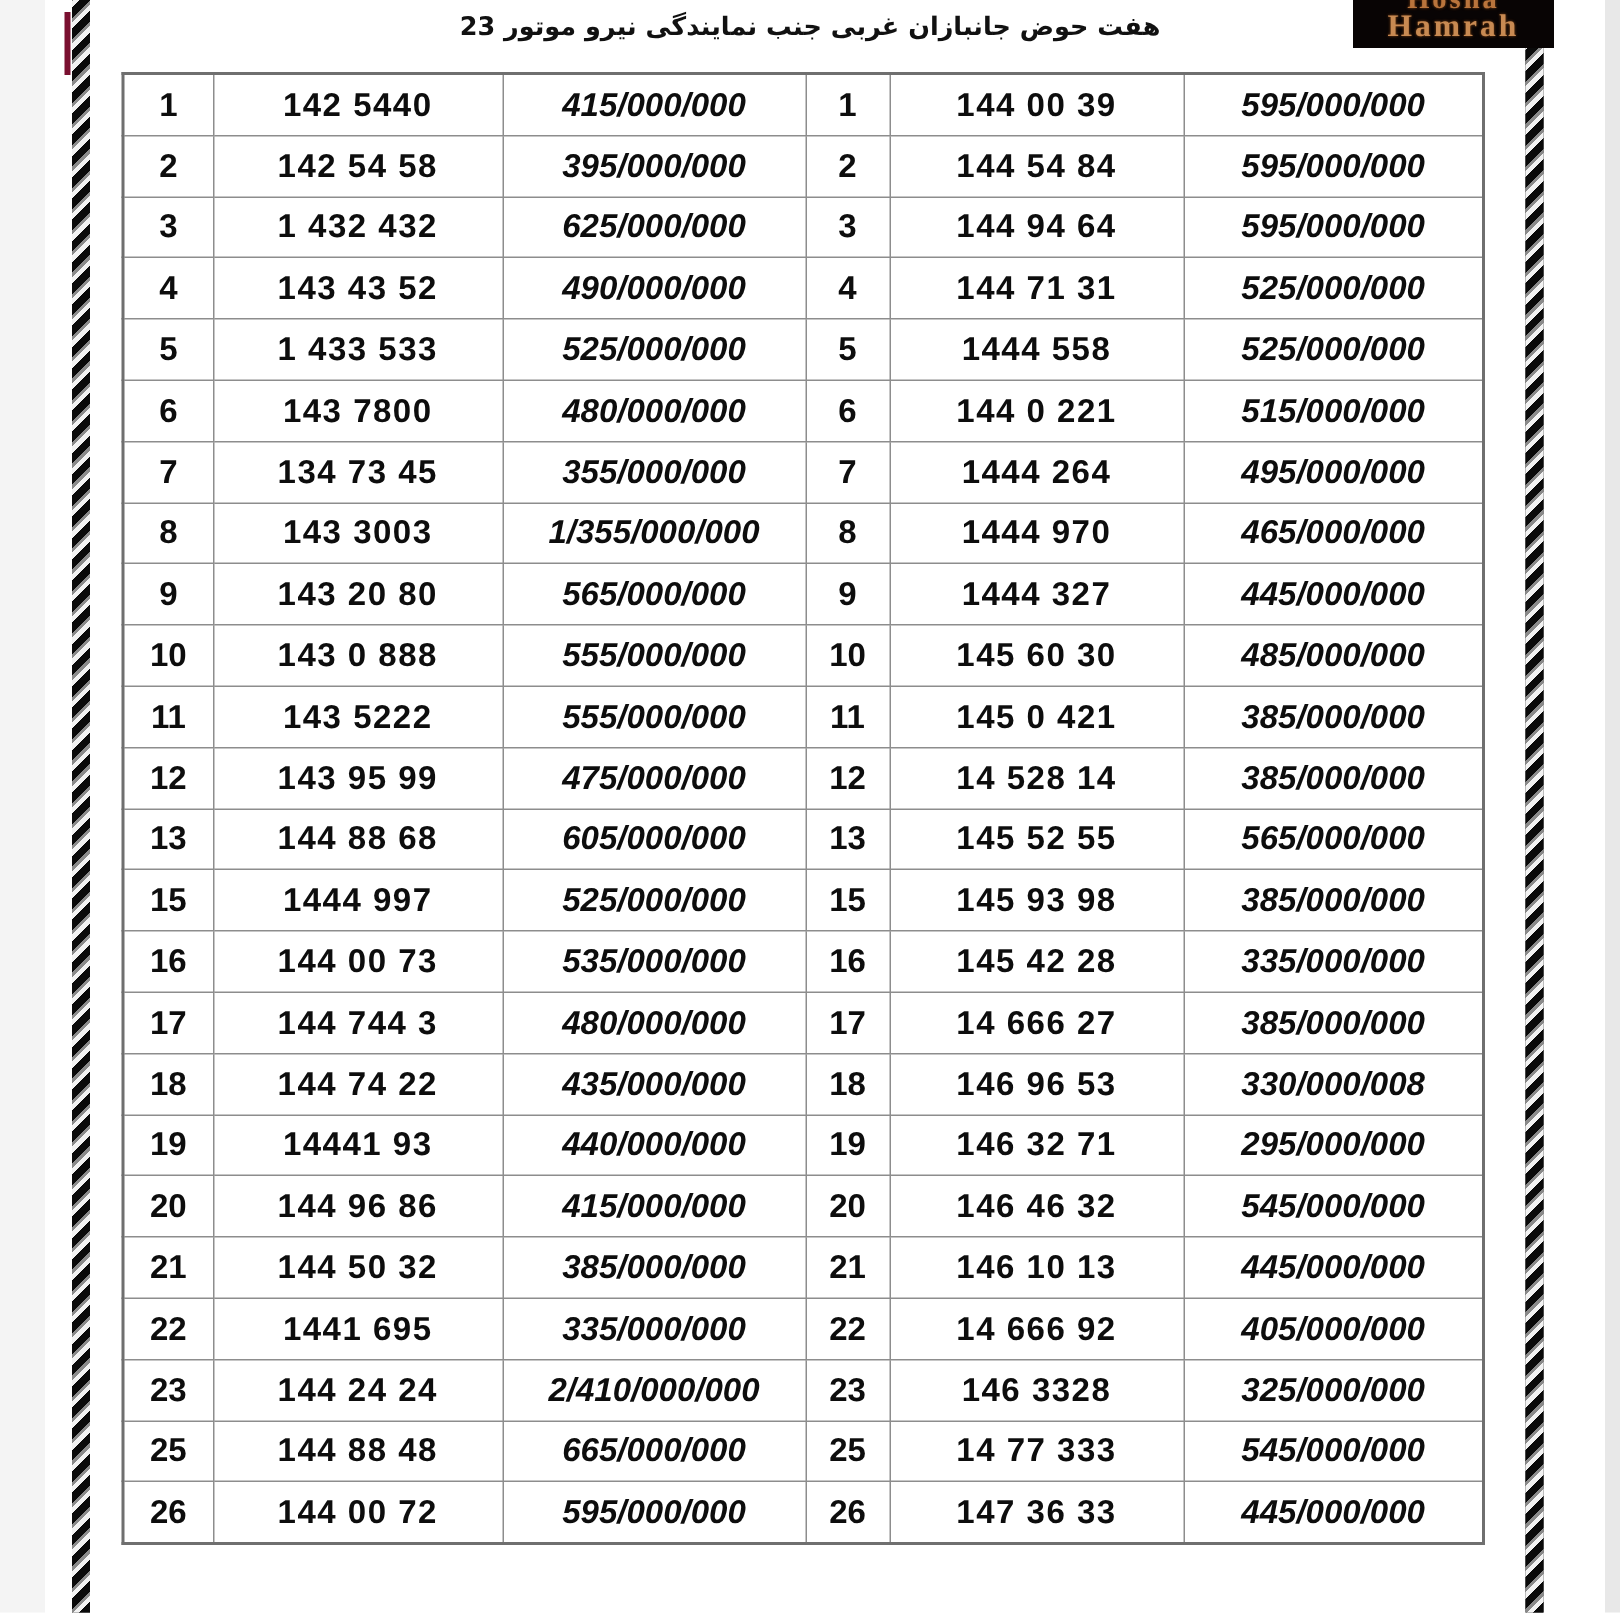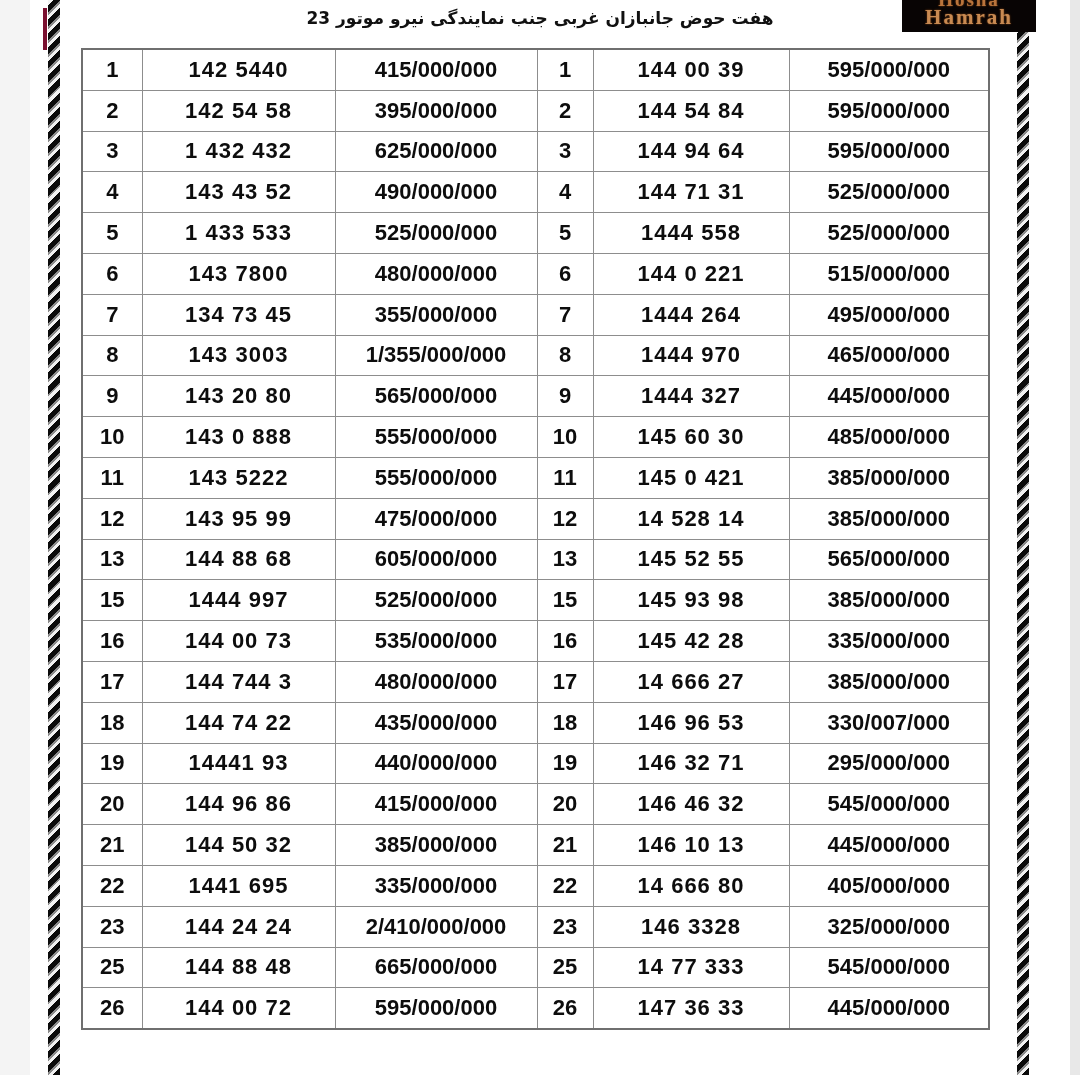--- a/index.html
+++ b/index.html
@@ -138,21 +138,21 @@
   
   col.c-idx   { width: 60px; }
   col.c-num   { width: 193px; }
   col.c-price { width: 202px; }
   col.c-idx2  { width: 56px; }
   col.c-num2  { width: 196px; }
   col.c-price2{ width: 200px; }
 
   td.idx   { font-size: 22px; }
   td.num   { letter-spacing: 1px; }
-  td.price { letter-spacing: 0px; }
+  td.price { letter-spacing: 0px; font-style: italic; }
 
   td.hl { background: #999999; }
 
   
   table.pricelist { border: 2px solid #6f6f6f; }
 </style>
 </head>
 <body>
 
 <div id="page">
@@ -311,21 +311,21 @@
             <td class="idx">17</td>
             <td class="num hl">14  666  27</td>
             <td class="price hl">385/000/000</td>
           </tr>
           <tr>
             <td class="idx">18</td>
             <td class="num">144  74  22</td>
             <td class="price">435/000/000</td>
             <td class="idx">18</td>
             <td class="num">146  96  53</td>
-            <td class="price">330/007/000</td>
+            <td class="price">330/000/008</td>
           </tr>
           <tr>
             <td class="idx">19</td>
             <td class="num">14441   93</td>
             <td class="price">440/000/000</td>
             <td class="idx">19</td>
             <td class="num">146  32 71</td>
             <td class="price">295/000/000</td>
           </tr>
           <tr>
@@ -342,21 +342,21 @@
             <td class="price">385/000/000</td>
             <td class="idx">21</td>
             <td class="num">146 10 13</td>
             <td class="price">445/000/000</td>
           </tr>
           <tr>
             <td class="idx">22</td>
             <td class="num">1441  695</td>
             <td class="price">335/000/000</td>
             <td class="idx">22</td>
-            <td class="num">14  666  80</td>
+            <td class="num">14  666  92</td>
             <td class="price">405/000/000</td>
           </tr>
           <tr>
             <td class="idx">23</td>
             <td class="num">144  24 24</td>
             <td class="price">2/410/000/000</td>
             <td class="idx">23</td>
             <td class="num">146  3328</td>
             <td class="price">325/000/000</td>
           </tr>

